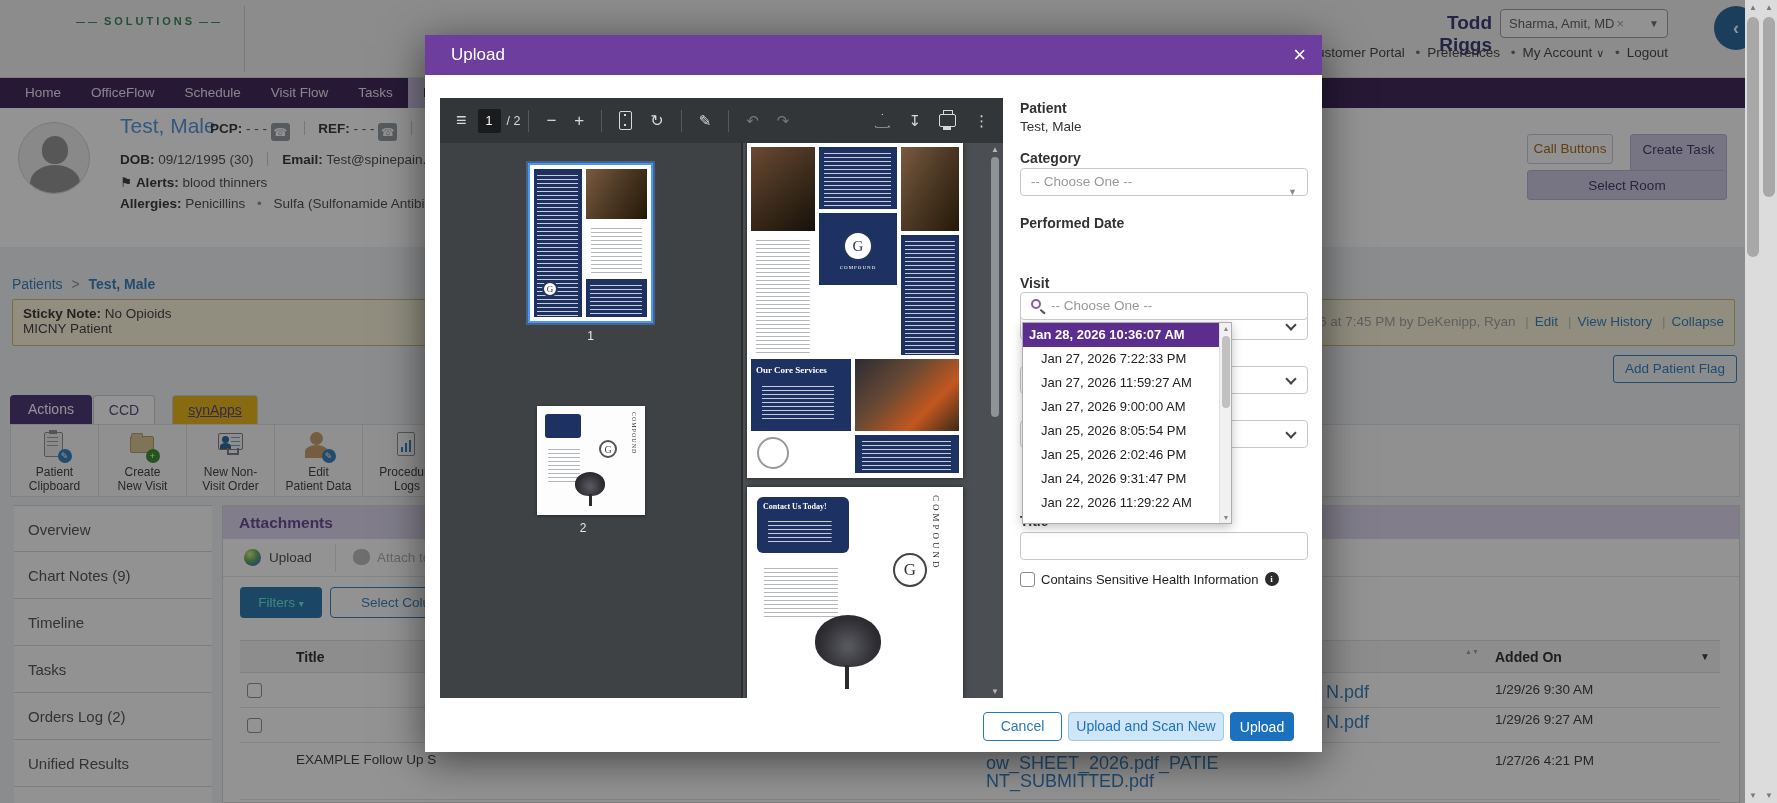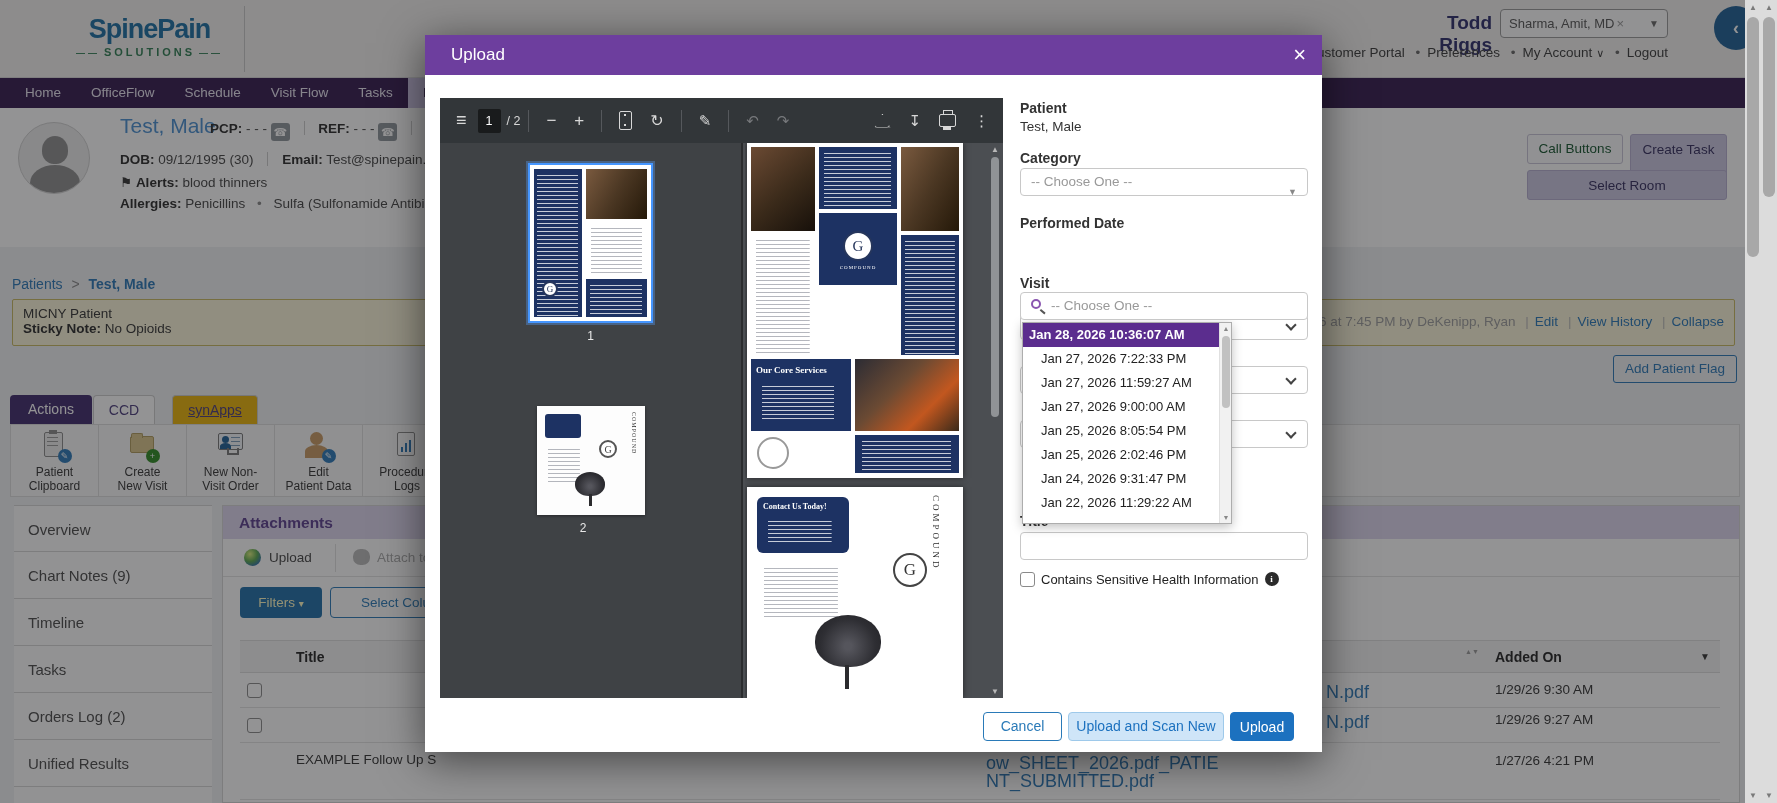--- a/index.html
+++ b/index.html
@@ -36,21 +36,21 @@
   .avatar .head { position:absolute; left:23px; top:13px; width:26px; height:28px; border-radius:50% 50% 45% 45%; background:#8f8f8f; }
   .avatar .torso { position:absolute; left:11px; top:42px; width:50px; height:36px; border-radius:50% 50% 0 0; background:#8f8f8f; }
   .pt-name { position:absolute; left:120px; top:6px; font-size:21px; color:#4a90d2; }
   .lab { font-weight:bold; color:#2b2b2b; }
   .val { color:#444; }
   .phone-ic { display:inline-block; width:19px; height:18px; background:#8f959b; border-radius:3px; color:#fff; font-size:11px; line-height:18px; text-align:center; vertical-align:-3px; }
   .vline { display:inline-block; width:1px; height:14px; background:#ccc; margin:0 10px; vertical-align:-2px; }
   .blink { color:#2a78b8; text-decoration:none; }
   .b-row { position:absolute; font-size:13.5px; color:#444; }
   .btn { border-radius:3px; font-size:13.5px; text-align:center; }
-  .btn-callbuttons { position:absolute; left:1527px; top:26px; width:96px; height:30px; line-height:28px; background:#fbfbfd; border:1px solid #c9c5d8; color:#14532d; }
+  .btn-callbuttons { position:absolute; left:1527px; top:26px; width:86px; height:30px; line-height:28px; background:#fbfbfd; border:1px solid #c9c5d8; color:#a16207; }
   .btn-createtask { position:absolute; left:1630px; top:26px; width:97px; height:43px; line-height:30px; background:#cbc7e0; border:1px solid #b5aed0; color:#332d5e; }
   .btn-selectroom { position:absolute; left:1527px; top:62px; width:200px; height:30px; line-height:30px; background:#cbc7e0; border:1px solid #b5aed0; color:#332d5e; }
 
   
   .breadcrumb { position:absolute; left:12px; top:276px; font-size:14px; }
   .breadcrumb a { color:#2a78b8; text-decoration:none; }
   .bc-sep { color:#888; margin:0 5px; }
   .bc-cur { color:#2a78b8; font-weight:bold; }
   .sticky { position:absolute; left:12px; top:299px; width:1723px; height:47px; background:#fcf6da; border:1px solid #c9b961; border-radius:2px; font-size:13.5px; color:#333; padding:6px 10px; }
   .sticky-meta { position:absolute; right:10px; top:14px; font-size:13.5px; color:#9d9d9d; }
@@ -92,21 +92,21 @@
 
   
   .attach-panel { position:absolute; left:222px; top:505px; width:1518px; height:298px; background:#fff; border:1px solid #d5d5d5; }
   .attach-header { position:absolute; left:0; top:0; width:100%; height:33px; background:#ded5ee; line-height:33px; padding-left:16px; font-size:15.5px; font-weight:bold; color:#5b3f8e; }
   .attach-toolbar { position:absolute; left:0; top:33px; width:100%; height:38px; border-bottom:1px solid #e2e2e2; }
   .globe { position:absolute; left:21px; top:10px; width:17px; height:17px; border-radius:50%; background:radial-gradient(circle at 35% 30%, #d8ec7a, #5aa84e 45%, #2e6fb0 80%); }
   .tb-upload-label { position:absolute; left:46px; top:11px; font-size:13.5px; color:#444; }
   .tb-sep { position:absolute; left:112px; top:5px; width:1px; height:28px; background:#e0e0e0; }
   .blob { position:absolute; left:130px; top:10px; width:17px; height:16px; border-radius:45%; background:#b9b9b9; }
   .tb-attach-label { position:absolute; left:154px; top:11px; font-size:13.5px; color:#aaa; }
-  .btn-filters { position:absolute; left:240px; top:587px; width:82px; height:31px; background:#1f6fa8; color:#fef9c3; border-radius:4px; font-size:13.5px; line-height:31px; text-align:center; }
+  .btn-filters { position:absolute; left:240px; top:587px; width:82px; height:31px; background:#1f6fa8; color:#5eead4; border-radius:4px; font-size:13.5px; line-height:31px; text-align:center; }
   .btn-selectcol { position:absolute; left:330px; top:587px; width:150px; height:31px; background:#fdfdfd; border:1px solid #2a7ab8; color:#2a7ab8; border-radius:4px; font-size:13.5px; line-height:29px; text-align:center; }
   .tbl-header { position:absolute; left:240px; top:640px; width:1480px; height:33px; background:#f4f4f4; border-top:1px solid #ddd; border-bottom:1px solid #ddd; }
   .th-title { position:absolute; left:56px; top:8px; font-size:14px; font-weight:bold; color:#222; }
   .sort-ic { position:absolute; left:1225px; top:6px; font-size:7px; color:#9a9a9a; line-height:9px; text-align:center; }
   .th-added { position:absolute; left:1255px; top:8px; font-size:14px; font-weight:bold; color:#222; }
   .th-caret { position:absolute; left:1460px; top:10px; font-size:10px; color:#333; }
   .row-line { position:absolute; left:240px; width:1480px; border-bottom:1px solid #e2e2e2; }
   .cb { display:inline-block; width:15px; height:15px; border:1px solid #8a8a8a; border-radius:3px; background:#fff; }
   .filelink { color:#2a78b8; font-size:18px; text-decoration:none; }
   .cellgray { color:#333; font-size:13.5px; }
@@ -186,21 +186,20 @@
   .btn-upscan { left:643px; width:156px; background:#cfe5f8; border:1px solid #9ec9ea; color:#1c71bf; }
   .btn-upload { left:805px; width:64px; background:#1c71bf; border:1px solid #1c71bf; color:#fff; line-height:29px; }
 </style>
 </head>
 <body>
 
 <div class="page">
 
   <div class="top-header">
     <div class="logo-box">
-      <div class="logo-main">SpinePain</div>
       <div class="logo-sub">SOLUTIONS</div>
     </div>
     <div class="user-name">Todd Riggs</div>
     <div class="provider-box">
       <span>Sharma, Amit, MD</span>
       <span class="provider-x">×</span>
       <span class="provider-caret">▼</span>
     </div>
     <div class="header-links">
       <span class="hsep"></span><a href="#">Customer Portal</a>
@@ -261,22 +260,22 @@
     <div class="btn btn-createtask">Create Task</div>
     <div class="btn btn-selectroom">Select Room</div>
   </div>
 
   <div class="breadcrumb">
     <a href="#">Patients</a>
     <span class="bc-sep">&gt;</span>
     <span class="bc-cur">Test, Male</span>
   </div>
   <div class="sticky">
+    <div><span class="lab">Sticky Note:</span> <span>No Opioids</span></div>
     <div>MICNY Patient</div>
-    <div><span class="lab">Sticky Note:</span> <span>No Opioids</span></div>
     <div class="sticky-meta">
       <span>4/26 at 7:45 PM by DeKenipp, Ryan</span>
       <span class="pipe">|</span><a href="#">Edit</a>
       <span class="pipe">|</span><a href="#">View History</a>
       <span class="pipe">|</span><a href="#">Collapse</a>
     </div>
   </div>
   <div class="btn-flag">Add Patient Flag</div>
 
   <div class="tab tab-actions">Actions</div>

